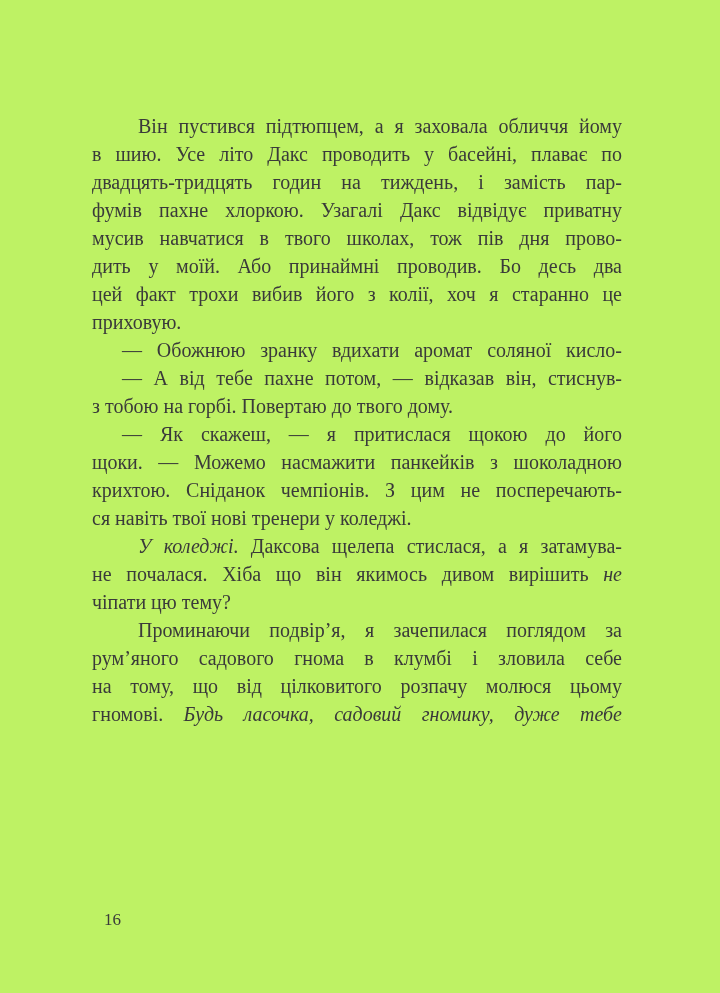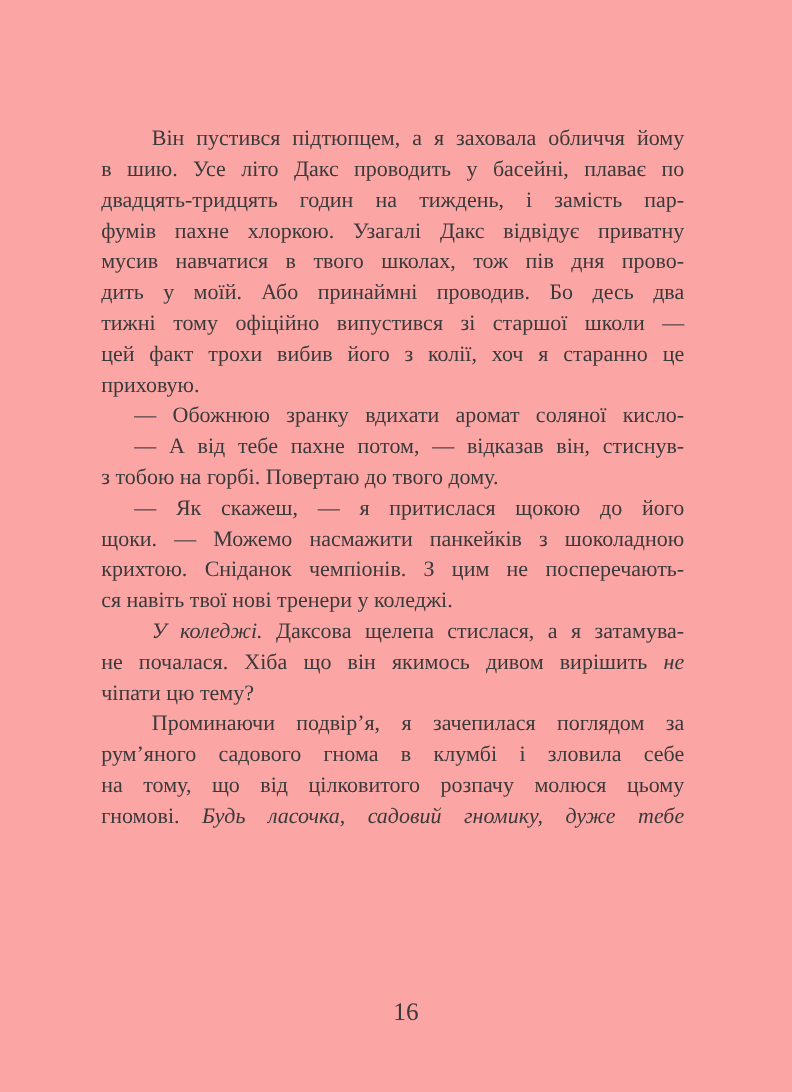--- a/index.html
+++ b/index.html
@@ -34,38 +34,37 @@
   .line.endpara {
     text-align-last: left;
     -moz-text-align-last: left;
   }
   .it { font-style: italic; }
   .page-number {
     position: absolute;
     top: 906px;
     left: 104px;
     width: 530px;
-    text-align: center;
-    font-size: 23px;
+    text-align: left;
+    font-size: 17px;
     line-height: 28px;
     color: #3a3a3a;
   }
 </style>
 </head>
 <body>
 
-<div class="page" style="background: #fca5a5; color: rgb(58, 58, 58);">
+<div class="page" style="background: #bef264; color: rgb(58, 58, 58);">
   <div class="text-block">
       <div class="line indent"><span>Він пустився підтюпцем, а я заховала обличчя йому</span></div>
       <div class="line"><span>в шию. Усе літо Дакс проводить у басейні, плаває по</span></div>
       <div class="line"><span>двадцять-тридцять годин на тиждень, і замість пар-</span></div>
       <div class="line"><span>фумів пахне хлоркою. Узагалі Дакс відвідує приватну</span></div>
       <div class="line"><span>мусив навчатися в твого школах, тож пів дня прово-</span></div>
       <div class="line"><span>дить у моїй. Або принаймні проводив. Бо десь два</span></div>
-      <div class="line"><span>тижні тому офіційно випустився зі старшої школи —</span></div>
       <div class="line"><span>цей факт трохи вибив його з колії, хоч я старанно це</span></div>
       <div class="line endpara"><span>приховую.</span></div>
       <div class="line indent dash"><span>— Обожнюю зранку вдихати аромат соляної кисло-</span></div>
       <div class="line indent dash"><span>— А від тебе пахне потом, — відказав він, стиснув-</span></div>
       <div class="line endpara"><span>з тобою на горбі. Повертаю до твого дому.</span></div>
       <div class="line indent dash"><span>— Як скажеш, — я притислася щокою до його</span></div>
       <div class="line"><span>щоки. — Можемо насмажити панкейків з шоколадною</span></div>
       <div class="line"><span>крихтою. Сніданок чемпіонів. З цим не посперечають-</span></div>
       <div class="line endpara"><span>ся навіть твої нові тренери у коледжі.</span></div>
       <div class="line indent"><span class="it">У коледжі.</span><span> Даксова щелепа стислася, а я затамува-</span></div>

